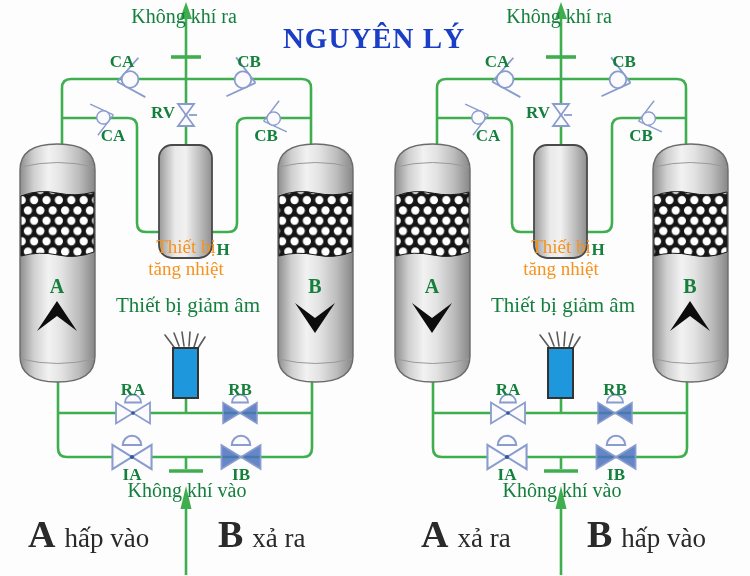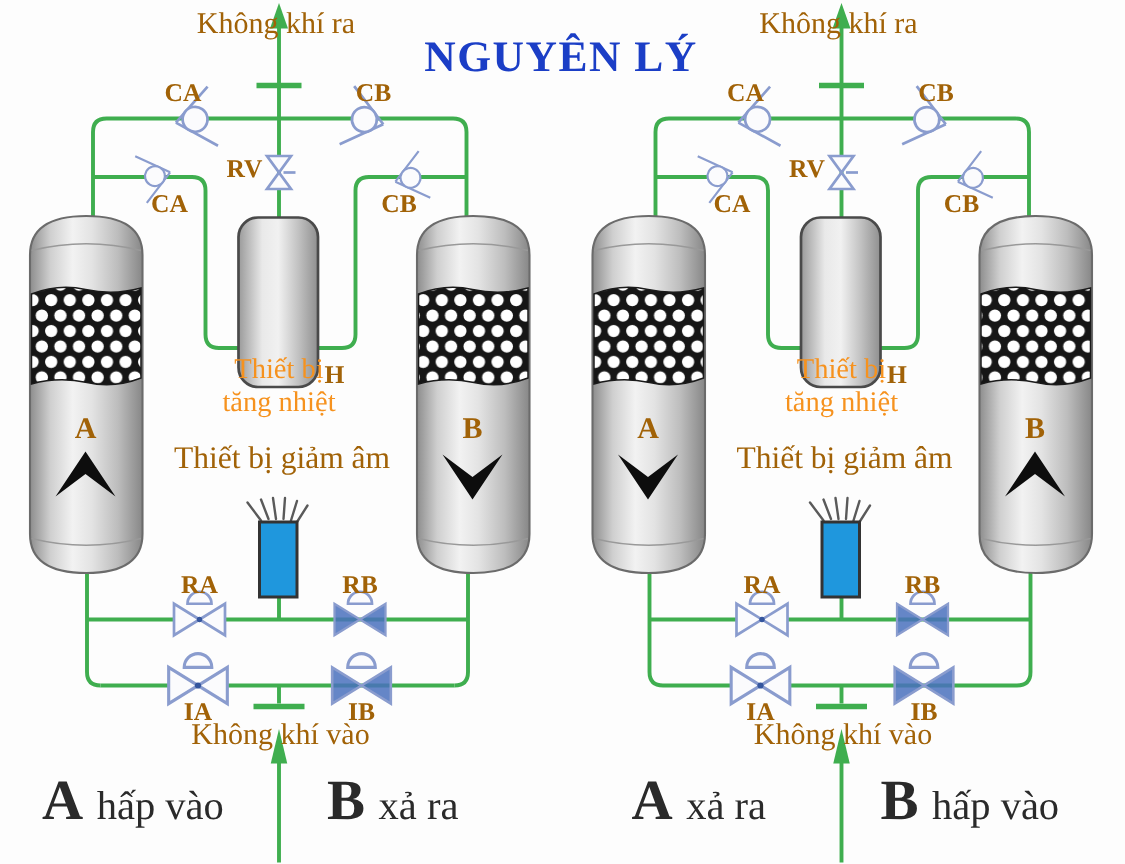--- a/index.html
+++ b/index.html
@@ -2,21 +2,21 @@
 <html><head>
 <meta charset="utf-8">
 <style>
   html,body{margin:0;padding:0;background:#fff;}
   .stage{position:relative;width:750px;height:576px;background:#fdfdfd;overflow:hidden;
          font-family:"Liberation Serif",serif;}
   .title{position:absolute;left:374px;top:22px;transform:translateX(-50%);
          font-size:29px;font-weight:700;color:#1b3ec6;letter-spacing:1px;white-space:nowrap;}
   .diagram{position:absolute;top:0;width:375px;height:576px;}
   .diagram svg{position:absolute;left:0;top:0;}
-  .lbl{position:absolute;transform:translateX(-50%);white-space:nowrap;color:#a16207;line-height:1;}
+  .lbl{position:absolute;transform:translateX(-50%);white-space:nowrap;color:#15803d;line-height:1;}
   .fs20{font-size:20px;} .fs17{font-size:17px;font-weight:600;} .fs21{font-size:21px;}
   .fs19{font-size:19px;}
   .orange{color:#f6921e;font-weight:400;}
   .twr{font-size:20px;font-weight:700;}
   .caption{position:absolute;display:flex;align-items:baseline;gap:9px;color:#2a2a2a;}
   .caption .big{font-size:38px;font-weight:600;}
   .caption .small{font-size:27px;text-align:center;}
   .pipe{stroke:#3fae4f;stroke-width:2.6;fill:none;stroke-linecap:butt;}
   .pipe-thick{stroke:#3fae4f;stroke-width:3.6;fill:none;}
   .garrow{fill:#3fae4f;stroke:none;}

